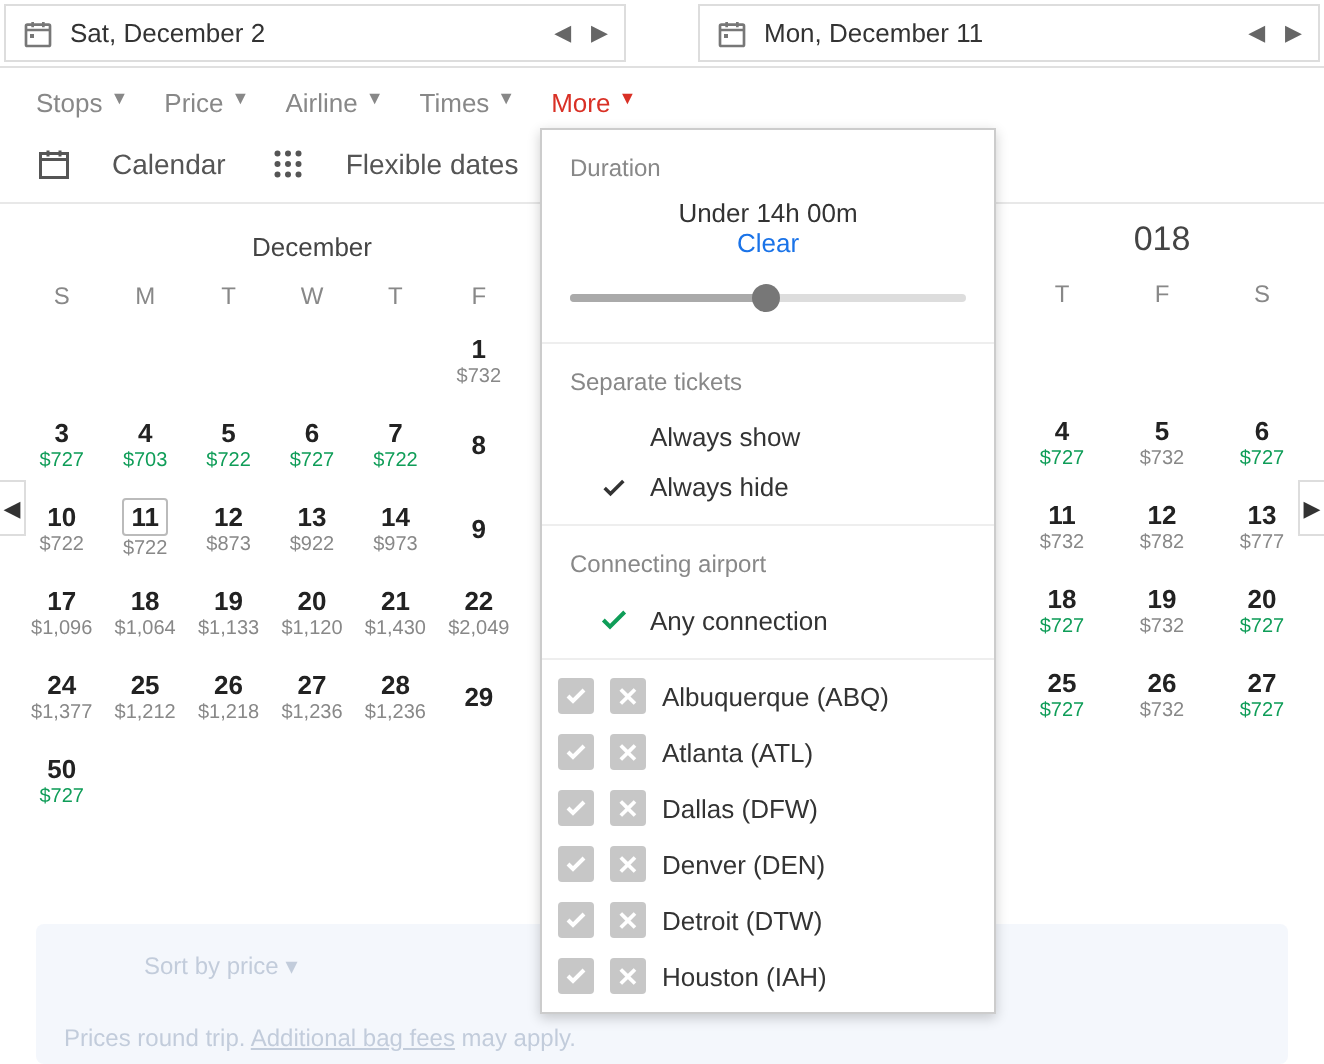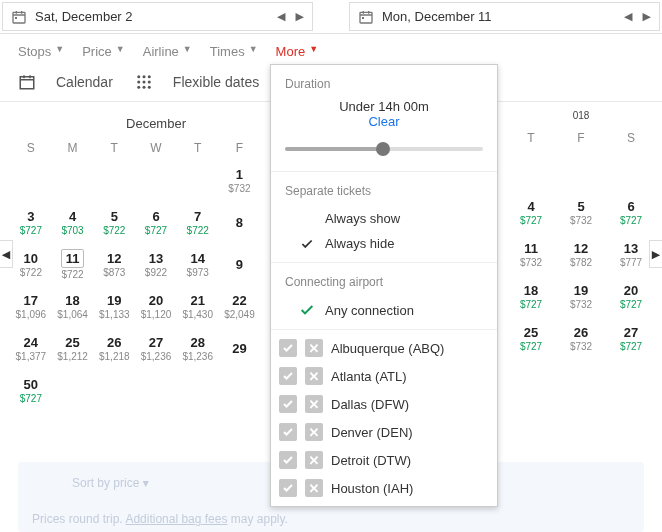--- a/index.html
+++ b/index.html
@@ -52,21 +52,21 @@
 
   .conn-list { max-height: 200px; overflow-y: auto; padding: 4px 0; }
   .conn-list::-webkit-scrollbar { width: 8px; }
   .conn-list::-webkit-scrollbar-thumb { background: #bbb; border-radius: 4px; }
   .conn-row { display: flex; align-items: center; gap: 8px; padding: 5px 8px; font-size: 13px; cursor: pointer; }
   .cbox { width: 18px; height: 18px; background: #c7c7c7; border-radius: 2px; display: flex; align-items: center; justify-content: center; }
   .cbox svg, .cbox .xg { color: #fff; }
   .xg { font-weight: bold; font-size: 13px; }
 
   .r2 { position: absolute; left: 506px; top: 98px; width: 150px; }
-  .r2-title { text-align: center; font-size: 10px; color: #444; padding: 12px 0 10px 0; }
+  .r2-title { text-align: center; font-size: 17px; color: #444; padding: 12px 0 10px 0; }
   .r2-head { display: grid; grid-template-columns: repeat(3, 1fr); text-align: center; color: #888; font-size: 12px; padding-bottom: 4px; }
   .r2-grid { display: grid; grid-template-columns: repeat(3, 1fr); }
 
   .footer-band { position: absolute; left: 18px; right: 18px; bottom: 0; height: 70px; background: rgba(220, 230, 245, .3); border-radius: 4px; padding: 10px 14px; color: rgba(120,140,170,.4); font-size: 12px; }
   .footer-band .line1 { margin-top: 4px; margin-left: 40px; }
   .footer-band .line2 { margin-top: 22px; }
   .footer-band .ul { text-decoration: underline; }
 
   svg { display: block; }
 </style>

